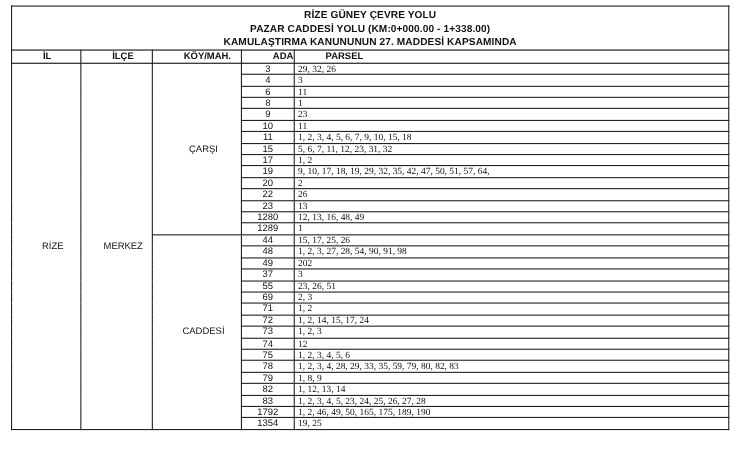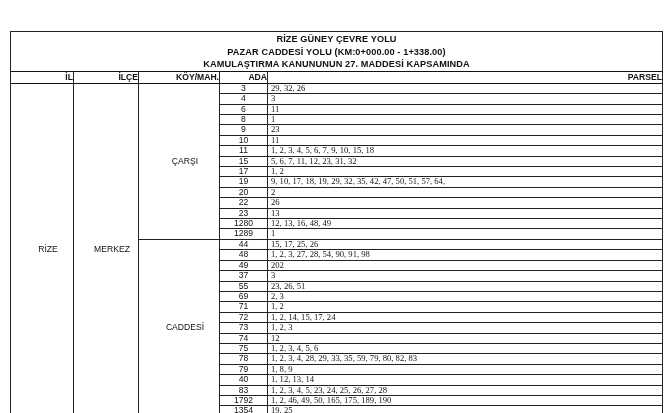--- a/index.html
+++ b/index.html
@@ -1,23 +1,23 @@
 <!DOCTYPE html>
 <html><head>
 <meta charset="utf-8">
 <style>
   html, body { margin: 0; padding: 0; background: #ffffff; }
   body { width: 670px; height: 413px; position: relative; overflow: hidden;
          font-family: "Liberation Sans", "DejaVu Sans", sans-serif; color: #111; }
   .doc { position: absolute; left: 10px; top: 5px; width: 653px; }
-  .title-block { border: 1.3px solid #222; border-bottom: none; padding: 1px 0 0 0; text-align: center; margin-top: 26px; }
+  .title-block { border: 1.3px solid #222; border-bottom: none; padding: 1px 0 0 0; text-align: center; }
   .title-line { font-size: 9.2px; font-weight: bold; line-height: 12.6px; letter-spacing: 0.1px; }
   table { border-collapse: collapse; width: 653px; table-layout: fixed; }
   td, th { border: 1.1px solid #222; padding: 0; font-size: 8.6px; line-height: 9.4px; height: 9.4px; overflow: hidden; white-space: nowrap; }
-  th { font-weight: bold; text-align: right; height: 11px; border-top: 1.6px solid #111; border-bottom: 1.6px solid #111; }
+  th { font-weight: bold; text-align: left; height: 11px; border-top: 1.6px solid #111; border-bottom: 1.6px solid #111; padding-left: 28px; }
   td.ada { text-align: center; }
   td.parsel { text-align: left; padding-left: 3px; font-family: Liberation Serif, serif; }
   td.group { text-align: center; vertical-align: middle; font-size: 8.6px; padding-left: 12px; }
   .c-il { width: 63px; } .c-ilce { width: 65px; } .c-koy { width: 81px; } .c-ada { width: 48px; }
 </style>
 </head>
 <body>
 
 <div class="doc">
   <div class="title-block">
@@ -153,21 +153,21 @@
         </tr>
         <tr>
           <td class="ada">78</td>
           <td class="parsel">1, 2, 3, 4, 28, 29, 33, 35, 59, 79, 80, 82, 83</td>
         </tr>
         <tr>
           <td class="ada">79</td>
           <td class="parsel">1, 8, 9</td>
         </tr>
         <tr>
-          <td class="ada">40</td>
+          <td class="ada">82</td>
           <td class="parsel">1, 12, 13, 14</td>
         </tr>
         <tr>
           <td class="ada">83</td>
           <td class="parsel">1, 2, 3, 4, 5, 23, 24, 25, 26, 27, 28</td>
         </tr>
         <tr>
           <td class="ada">1792</td>
           <td class="parsel">1, 2, 46, 49, 50, 165, 175, 189, 190</td>
         </tr>

